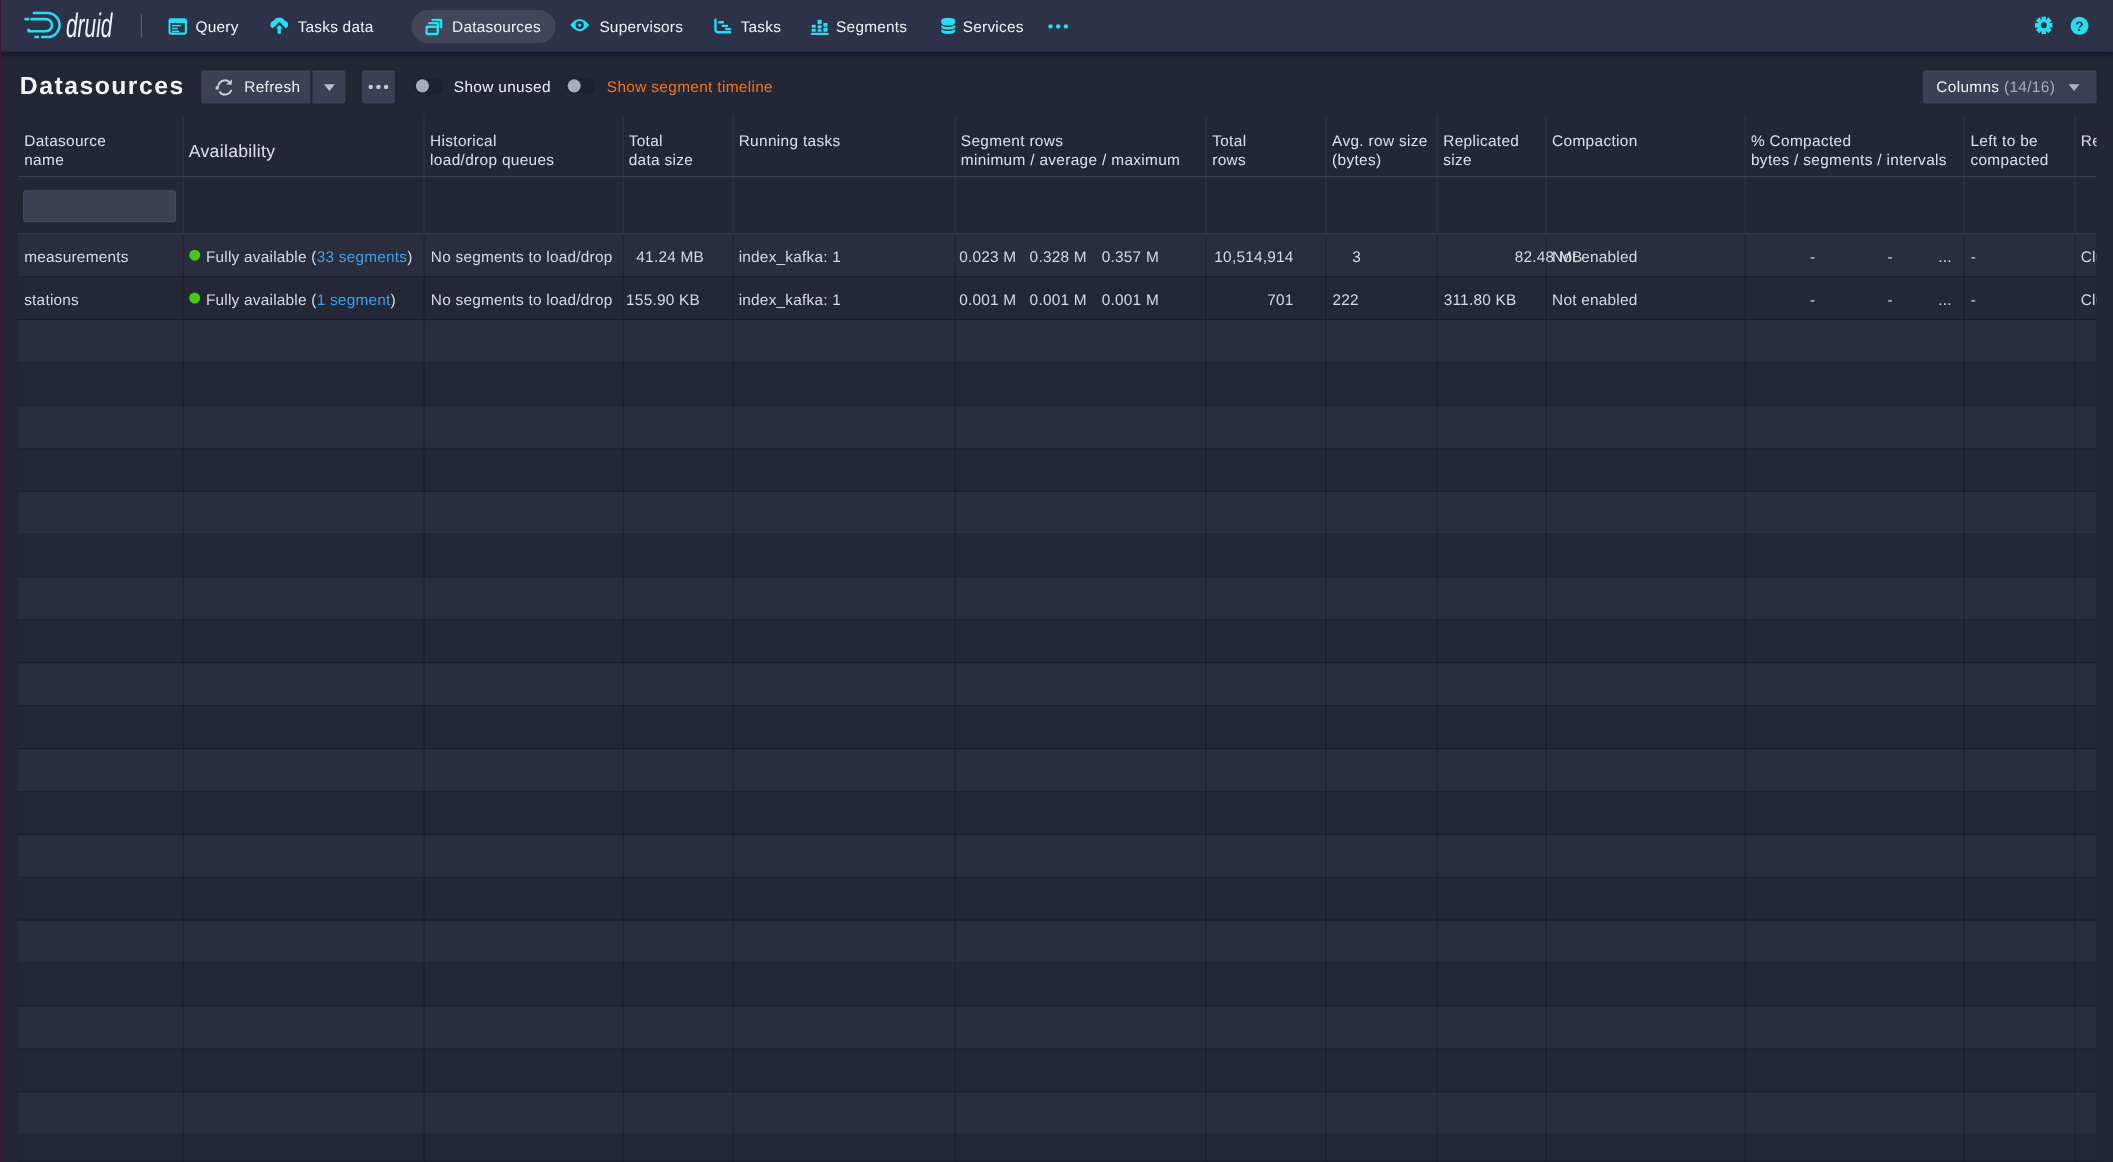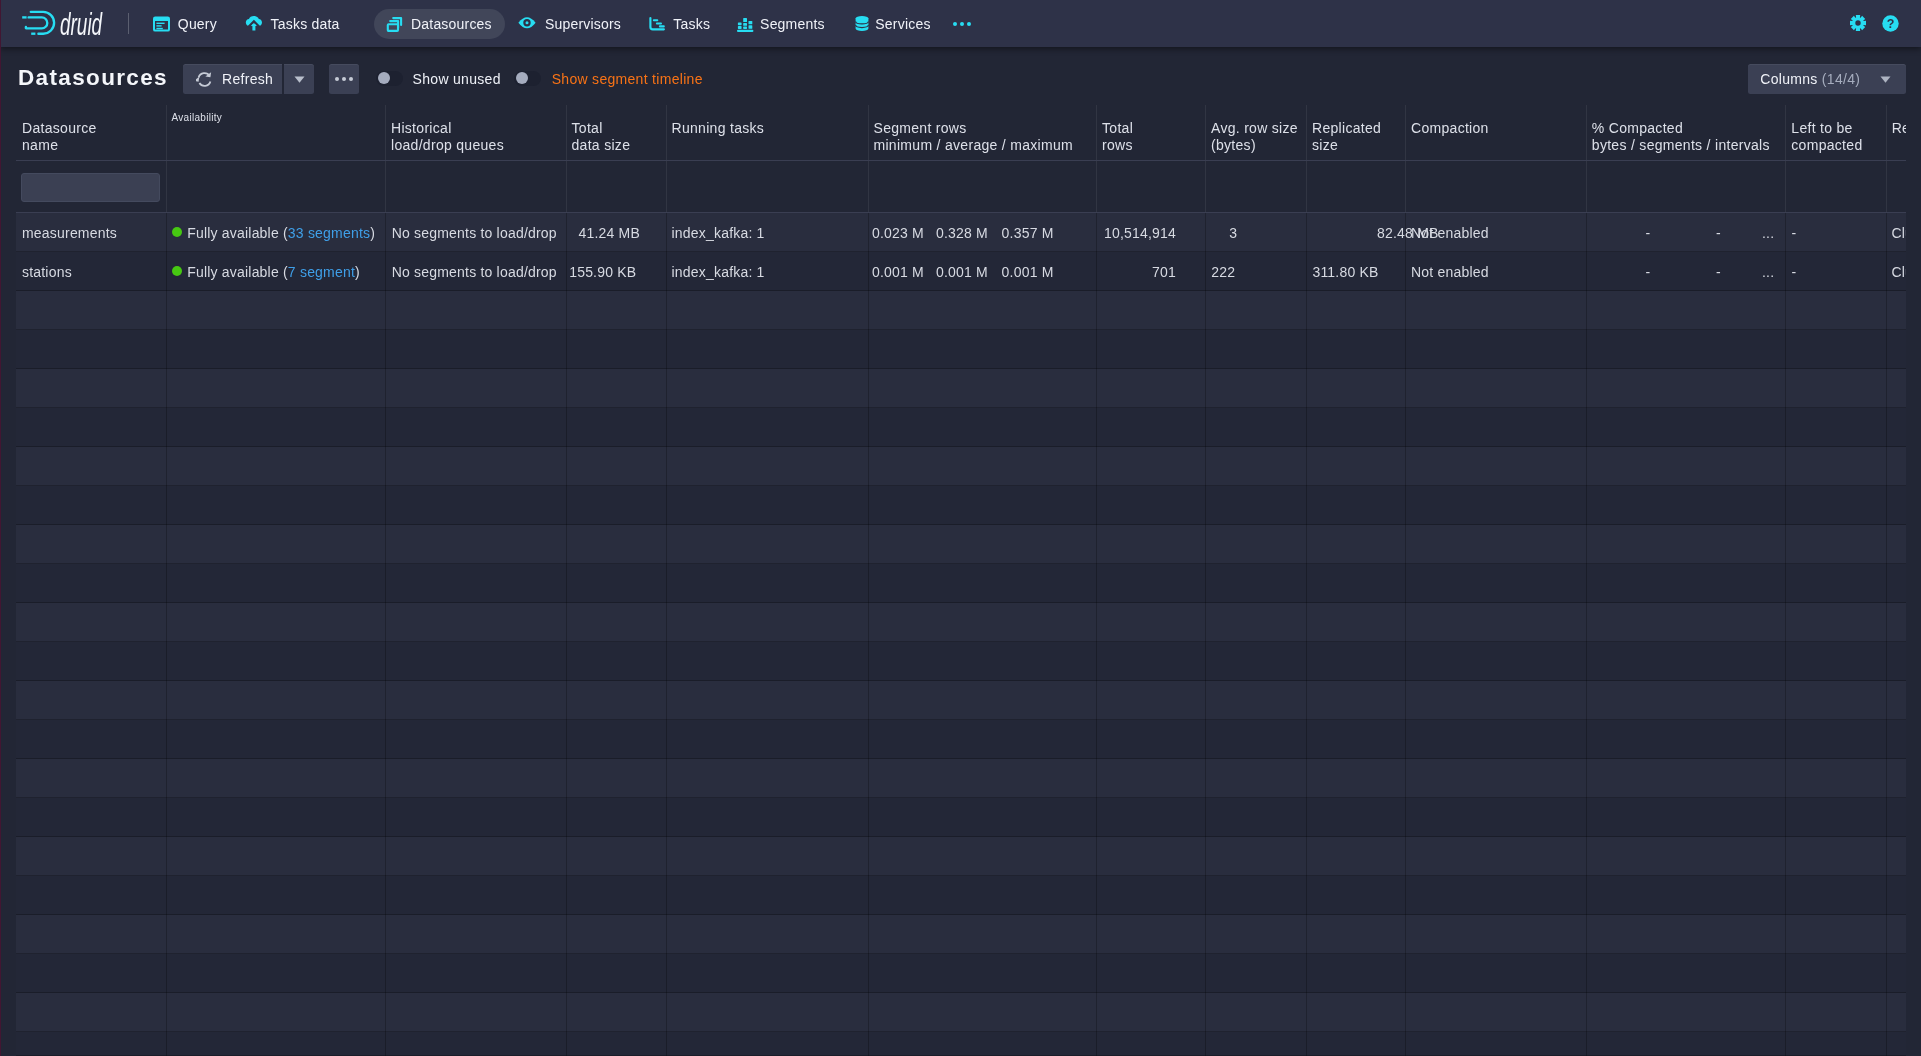--- a/index.html
+++ b/index.html
@@ -105,41 +105,41 @@
       <circle cx="10" cy="8" r="2" fill="#c6cbd6"></circle>
       <circle cx="17" cy="8" r="2" fill="#c6cbd6"></circle>
 </svg>
     <div class="abs" style="left:376px;top:70.5px;width:27px;height:15px;background:#1d2130;border-radius:8px"></div>
     <div class="abs" style="left:377.5px;top:72px;width:12px;height:12px;background:#a5acbe;border-radius:50%"></div>
     <div class="abs" style="left:412.6px;top:71px;font-size:14px;color:#eef1f7;letter-spacing:0.3px">Show unused</div>
     <div class="abs" style="left:514.1px;top:70.5px;width:27px;height:15px;background:#1d2130;border-radius:8px"></div>
     <div class="abs" style="left:515.6px;top:72px;width:12px;height:12px;background:#a5acbe;border-radius:50%"></div>
     <div class="abs" style="left:551.7px;top:71px;font-size:14px;color:#f97316;letter-spacing:0.3px">Show segment timeline</div>
     <div class="abs" style="left:1747.7px;top:64px;width:158px;height:30px;background:#3b4054;border-radius:2.5px;box-shadow:inset 0 1px 0 rgba(255,255,255,0.06)"></div>
-    <div class="abs" style="left:1760.3px;top:71px;font-size:14px;color:#f0f2f8;letter-spacing:0.3px">Columns <span style="color:#a6adbe">(14/4)</span></div>
+    <div class="abs" style="left:1760.3px;top:71px;font-size:14px;color:#f0f2f8;letter-spacing:0.3px">Columns <span style="color:#a6adbe">(14/16)</span></div>
     <svg style="position:absolute;left:1879.5px;top:76px" width="11" height="7" viewBox="0 0 11 7">
 <path d="M0.5,0.5 H10.5 L5.5,6.7 Z" fill="#aeb4c2"></path>
     </svg>
 <div class="abs" style="left:165.5px;top:105px;width:1px;height:106.5px;background:rgba(255,255,255,0.07)"></div>
     <div class="abs" style="left:385px;top:105px;width:1px;height:106.5px;background:rgba(255,255,255,0.07)"></div>
     <div class="abs" style="left:565.5px;top:105px;width:1px;height:106.5px;background:rgba(255,255,255,0.07)"></div>
     <div class="abs" style="left:665.5px;top:105px;width:1px;height:106.5px;background:rgba(255,255,255,0.07)"></div>
     <div class="abs" style="left:867.5px;top:105px;width:1px;height:106.5px;background:rgba(255,255,255,0.07)"></div>
     <div class="abs" style="left:1096px;top:105px;width:1px;height:106.5px;background:rgba(255,255,255,0.07)"></div>
     <div class="abs" style="left:1205px;top:105px;width:1px;height:106.5px;background:rgba(255,255,255,0.07)"></div>
     <div class="abs" style="left:1306px;top:105px;width:1px;height:106.5px;background:rgba(255,255,255,0.07)"></div>
     <div class="abs" style="left:1405px;top:105px;width:1px;height:106.5px;background:rgba(255,255,255,0.07)"></div>
     <div class="abs" style="left:1585.8px;top:105px;width:1px;height:106.5px;background:rgba(255,255,255,0.07)"></div>
     <div class="abs" style="left:1785.3px;top:105px;width:1px;height:106.5px;background:rgba(255,255,255,0.07)"></div>
     <div class="abs" style="left:1885.7px;top:105px;width:1px;height:106.5px;background:rgba(255,255,255,0.07)"></div>
     <div class="abs" style="left:16px;top:160px;width:1890px;height:1px;background:#3a3e52"></div>
     <div class="abs" style="left:16px;top:211.5px;width:1890px;height:1px;background:#3a3e52"></div>
     <div class="abs" style="left:22px;top:119.5px;font-size:14px;line-height:17.6px;color:#dde0e9;letter-spacing:0.3px;white-space:pre">Datasource
 name</div>
-    <div class="abs" style="left:171.5px;top:109px;font-size:10px;line-height:17.6px;color:#dde0e9;letter-spacing:0.3px;white-space:pre">Availability</div>
+    <div class="abs" style="left:171.5px;top:130px;font-size:16px;line-height:17.6px;color:#dde0e9;letter-spacing:0.3px;white-space:pre">Availability</div>
     <div class="abs" style="left:391px;top:119.5px;font-size:14px;line-height:17.6px;color:#dde0e9;letter-spacing:0.3px;white-space:pre">Historical
 load/drop queues</div>
     <div class="abs" style="left:571.5px;top:119.5px;font-size:14px;line-height:17.6px;color:#dde0e9;letter-spacing:0.3px;white-space:pre">Total
 data size</div>
     <div class="abs" style="left:671.5px;top:119.5px;font-size:14px;line-height:17.6px;color:#dde0e9;letter-spacing:0.3px;white-space:pre">Running tasks</div>
     <div class="abs" style="left:873.5px;top:119.5px;font-size:14px;line-height:17.6px;color:#dde0e9;letter-spacing:0.3px;white-space:pre">Segment rows
 minimum / average / maximum</div>
     <div class="abs" style="left:1102px;top:119.5px;font-size:14px;line-height:17.6px;color:#dde0e9;letter-spacing:0.3px;white-space:pre">Total
 rows</div>
     <div class="abs" style="left:1211px;top:119.5px;font-size:14px;line-height:17.6px;color:#dde0e9;letter-spacing:0.3px;white-space:pre">Avg. row size
@@ -200,21 +200,21 @@
     <div class="txt" style="left:1229.3px;top:224.5px;color:#d7dae2">3</div>
     <div class="txt" style="left:1366px;top:224.5px;width:72.59999999999991px;text-align:right">82.48 MB</div>
     <div class="txt" style="left:1411px;top:224.5px;color:#d7dae2">Not enabled</div>
     <div class="txt" style="left:1645.4px;top:224.5px;color:#d7dae2">-</div>
     <div class="txt" style="left:1716px;top:224.5px;color:#d7dae2">-</div>
     <div class="txt" style="left:1762px;top:224.5px;color:#d7dae2">...</div>
     <div class="txt" style="left:1791.6px;top:224.5px;color:#d7dae2">-</div>
     <div class="txt" style="left:1891.5px;top:224.5px;color:#d7dae2">Cluster default</div>
     <div class="txt" style="left:22px;top:263.5px;color:#d7dae2">stations</div>
     <div class="abs" style="left:172px;top:266.2px;width:10px;height:10px;border-radius:50%;background:#46c812"></div>
-    <div class="txt" style="left:187.2px;top:263.5px;color:#d7dae2">Fully available (<span style="color:#3f9fe8">7 segment</span>)</div>
+    <div class="txt" style="left:187.2px;top:263.5px;color:#d7dae2">Fully available (<span style="color:#3f9fe8">1 segment</span>)</div>
     <div class="txt" style="left:391.7px;top:263.5px;color:#d7dae2">No segments to load/drop</div>
     <div class="txt" style="left:565.5px;top:263.5px;width:74.5px;text-align:center">155.90 KB</div>
     <div class="txt" style="left:671.5px;top:263.5px;color:#d7dae2">index_kafka: 1</div>
     <div class="txt" style="left:872px;top:263.5px;color:#d7dae2">0.001 M</div>
     <div class="txt" style="left:936px;top:263.5px;color:#d7dae2">0.001 M</div>
     <div class="txt" style="left:1001.6px;top:263.5px;color:#d7dae2">0.001 M</div>
     <div class="txt" style="left:1096px;top:263.5px;width:80px;text-align:right">701</div>
     <div class="txt" style="left:1211.3px;top:263.5px;color:#d7dae2">222</div>
     <div class="txt" style="left:1306px;top:263.5px;width:72.59999999999991px;text-align:right">311.80 KB</div>
     <div class="txt" style="left:1411px;top:263.5px;color:#d7dae2">Not enabled</div>

